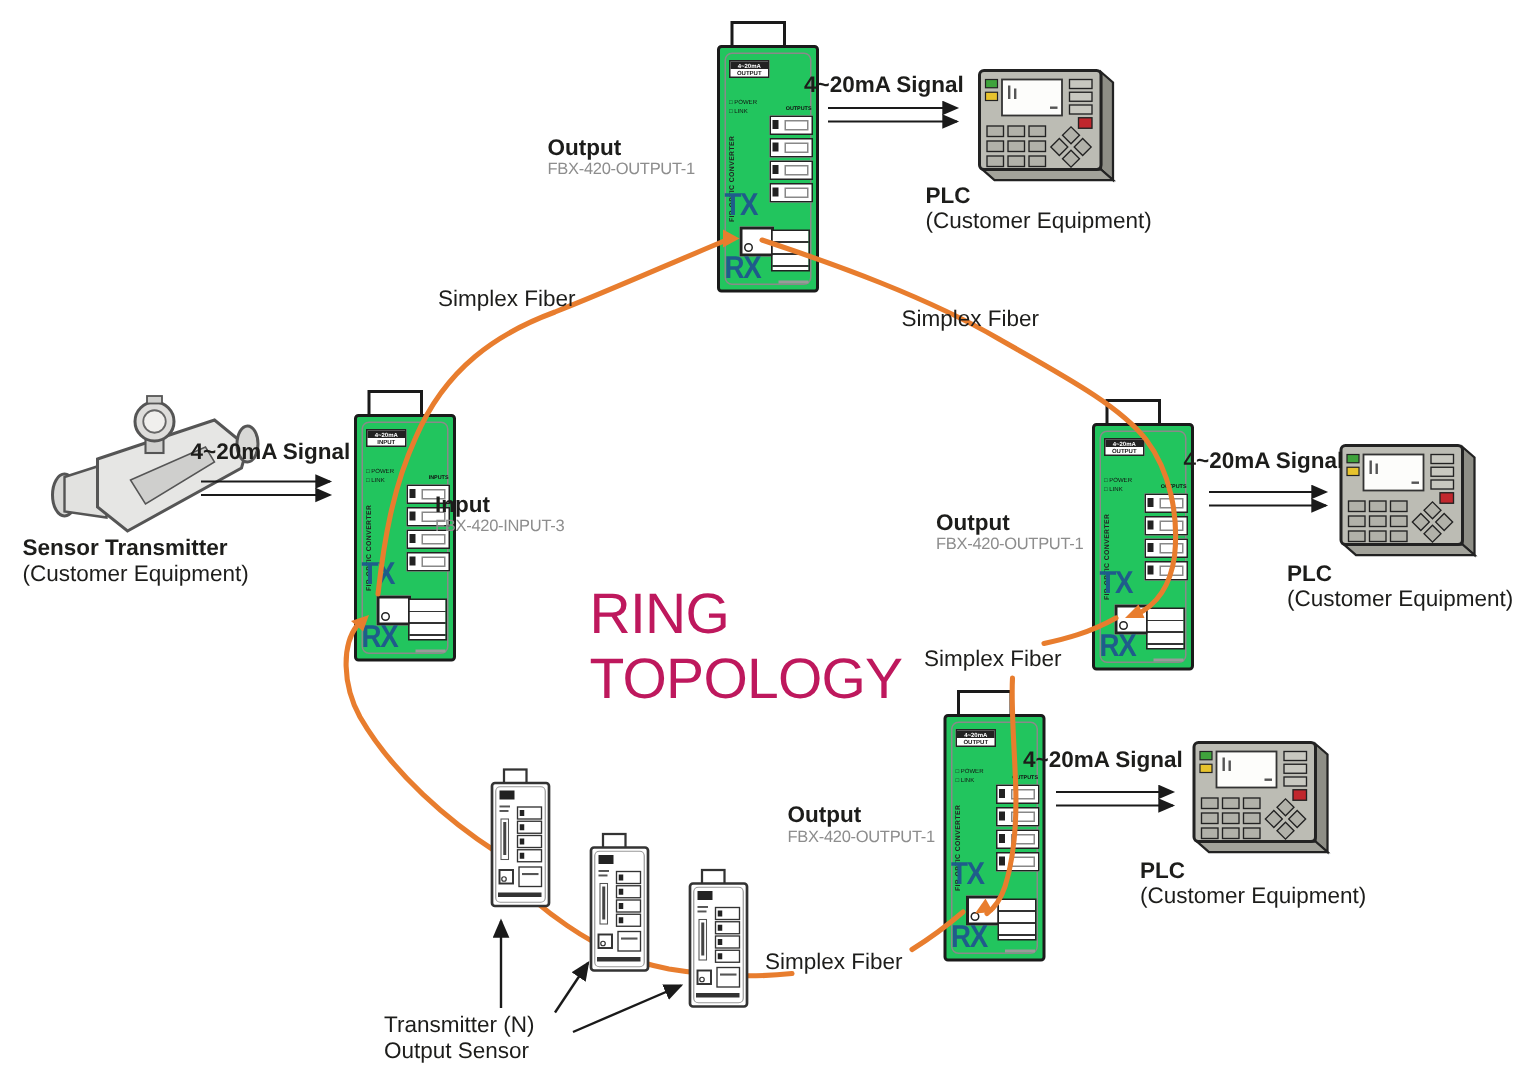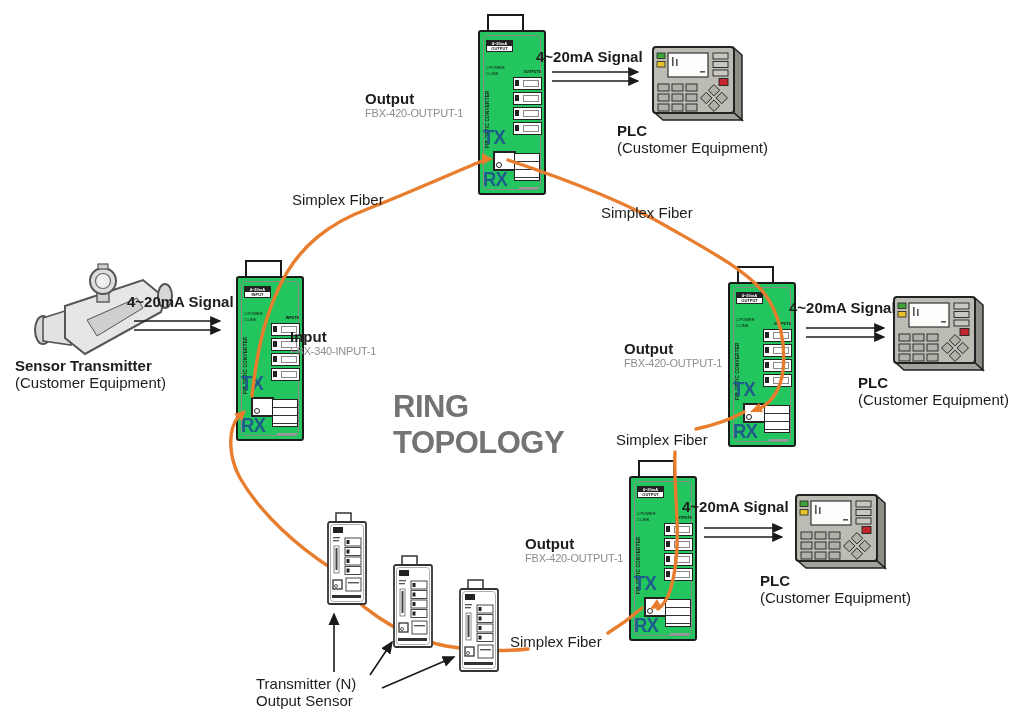--- a/index.html
+++ b/index.html
@@ -27,21 +27,21 @@
   .port{position:absolute;left:13px;top:119px;width:19px;height:16px;border:2px solid #222;background:#fff;}
   .port::after{content:"";position:absolute;left:1px;bottom:1px;width:4px;height:4px;border:1px solid #222;border-radius:50%;}
   .tb2{position:absolute;right:4px;top:121px;width:24px;height:26px;border:1px solid #222;
        background:repeating-linear-gradient(to bottom,#fff 0 7px,#333 7px 8px);}
   .inc{position:absolute;right:5px;bottom:4px;width:20px;height:2px;background:#9a9a9a;}
   
   .lbl{position:absolute;text-align:left;z-index:3;}
   .bold15{font-size:15px;font-weight:bold;line-height:17px;}
   .reg15{font-size:15px;line-height:17px;}
   .model{font-size:11px;color:#8d8d8d;line-height:13px;letter-spacing:-.2px;}
-  .ring-title{font-size:31px;font-weight:bold;color:#737373;letter-spacing:-.5px;}
+  .ring-title{font-size:38px;font-weight:normal;color:#be185d;letter-spacing:-.5px;}
   svg.overlay{position:absolute;left:0;top:0;z-index:2;pointer-events:none;}
 </style>
 </head>
 <body>
 
 <div id="canvas">
 
   <div class="conv" style="left:478px;top:30px">
     <div class="clip"></div>
     <div class="cbody">
@@ -273,21 +273,21 @@
   </svg>
 
   <div class="lbl ring-title" style="left:393px;top:389px;width:240px">RING TOPOLOGY</div>
 
   <div class="lbl" style="left:365px;top:90px;width:120px">
     <div class="bold15">Output</div>
     <div class="model">FBX-420-OUTPUT-1</div>
   </div>
   <div class="lbl" style="left:290px;top:328px;width:120px">
     <div class="bold15">Input</div>
-    <div class="model">FBX-340-INPUT-1</div>
+    <div class="model">FBX-420-INPUT-3</div>
   </div>
   <div class="lbl" style="left:624px;top:340px;width:120px">
     <div class="bold15">Output</div>
     <div class="model">FBX-420-OUTPUT-1</div>
   </div>
   <div class="lbl" style="left:525px;top:535px;width:120px">
     <div class="bold15">Output</div>
     <div class="model">FBX-420-OUTPUT-1</div>
   </div>
 

